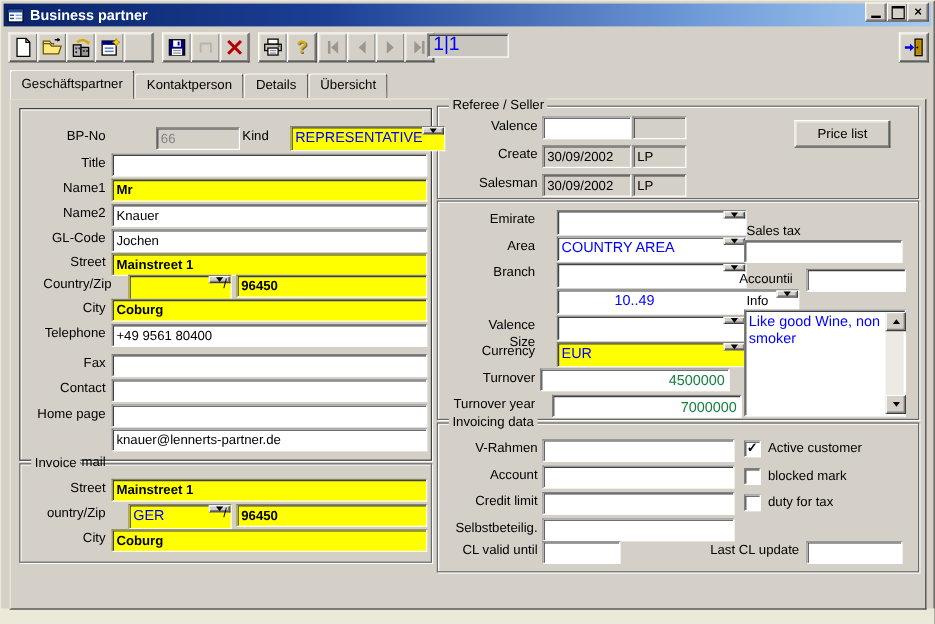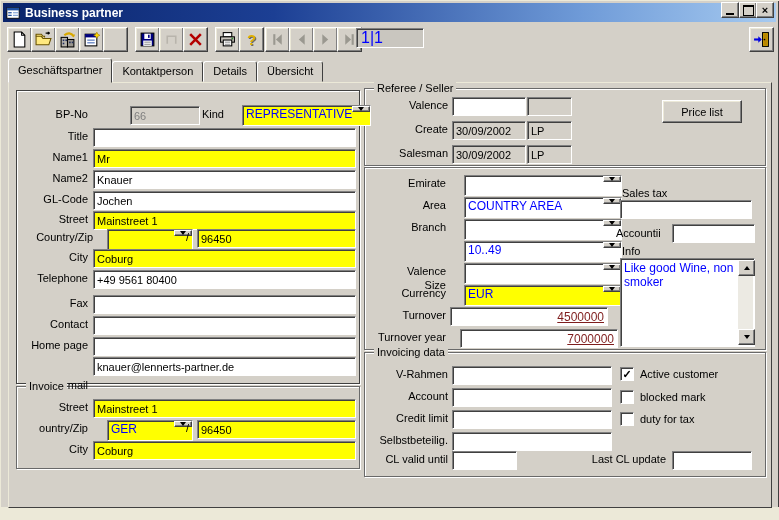--- a/index.html
+++ b/index.html
@@ -42,24 +42,24 @@
   .bottomstrip{position:absolute;left:0;top:507px;width:779px;height:13px;background:#ece9d8;}
   
   .box{position:absolute;border:1px solid #696969;box-shadow:1px 1px 0 #fff, inset 1px 1px 0 #fff;z-index:3;}
   .grouplabel{position:absolute;background:#d4d0c8;padding:0 3px;line-height:12px;z-index:4;white-space:nowrap;}
   
   .lbl{position:absolute;height:13px;line-height:13px;text-align:right;white-space:nowrap;z-index:4;}
   .lbl.left{text-align:left;}
   .fld{position:absolute;height:15px;background:#fff;color:#000;z-index:4;
        border:1px solid;border-color:#808080 #fff #fff #808080;box-shadow:inset 1px 1px 0 #404040;
        font-family:"Liberation Sans",sans-serif;font-size:11px;padding:1px 3px;margin:0;outline:none;}
-  .fld.yellow{background:#ffff00;}
+  .fld.yellow{background:#ffff00;font-weight:bold;}
   .fld.grayfld{background:#d4d0c8;}
   .fld.dimtext{color:#808080;}
-  .fld.blue{color:#7f1d1d;text-decoration:underline;}
+  .fld.blue{color:#15803d;}
   .fld.rnum{text-align:right;font-size:12px;}
   .combo{position:absolute;height:19px;background:#fff;z-index:4;
          border:1px solid;border-color:#808080 #fff #fff #808080;box-shadow:inset 1px 1px 0 #404040;
          display:flex;align-items:flex-start;margin-left:14px;}
   .combo.yellow{background:#ffff00;}
   .ctext{flex:1;font-size:11px;line-height:17px;padding-left:3px;white-space:nowrap;overflow:hidden;}
   .ctext.blue{color:#0000ff;font-size:12px;}
   .cbtn{width:16px;background:#d4d0c8;border:1px solid;border-color:#fff #404040 #404040 #fff;
         box-shadow:inset -1px -1px 0 #808080;display:flex;align-items:center;justify-content:center;}
   .tri{width:0;height:0;border-left:3px solid transparent;border-right:3px solid transparent;border-top:4px solid #000;}
@@ -333,21 +333,21 @@
 
   <div class="lbl" style="left:358px;top:221px;width:88px;">Branch</div>
   <div class="combo" style="left:450px;top:219px;width:156px;">
     <span class="ctext blue"></span>
     <span class="cbtn">
         <span class="tri"></span>
       </span>
   </div>
 
   <div class="lbl" style="left:358px;top:243px;width:88px;margin-top:36px;">Size</div>
-  <div class="combo" style="left:450px;top:241px;width:156px;">
+  <div class="combo" style="left:450px;top:241px;width:156px;padding-left:44px;">
     <span class="ctext blue">10..49</span>
     <span class="cbtn">
         <span class="tri"></span>
       </span>
   </div>
 
   <div class="lbl" style="left:358px;top:265px;width:88px;">Valence</div>
   <div class="combo" style="left:450px;top:263px;width:156px;">
     <span class="ctext blue"></span>
     <span class="cbtn">

